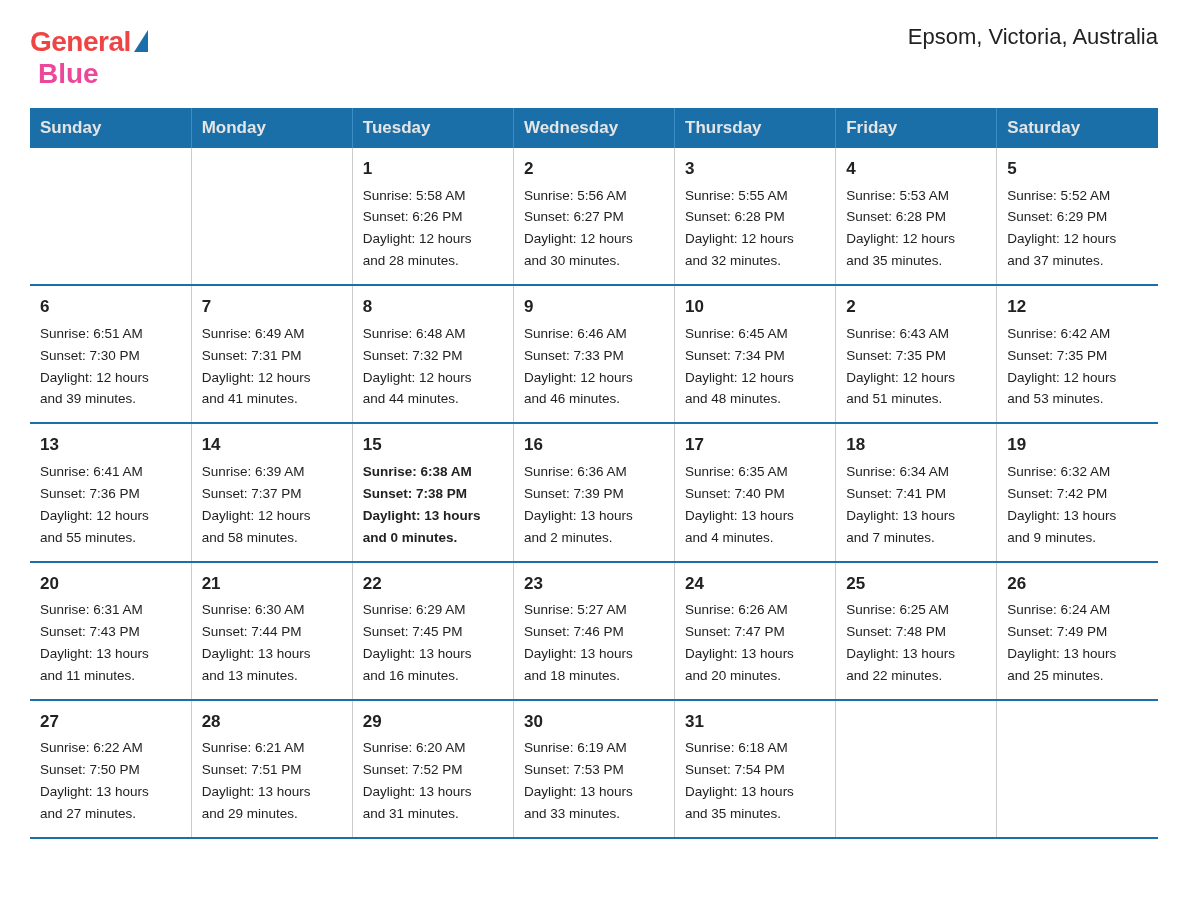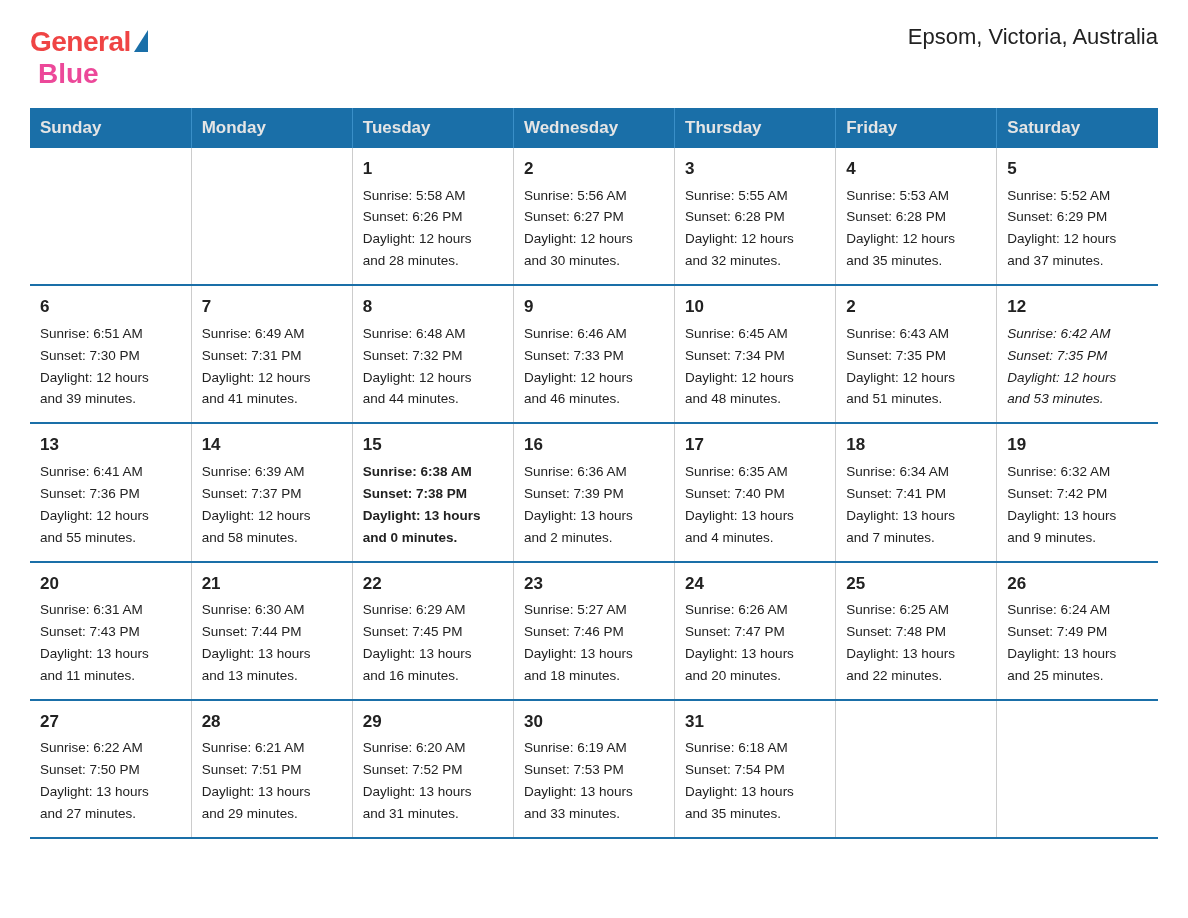--- a/index.html
+++ b/index.html
@@ -181,21 +181,21 @@
 Daylight: 12 hours
 and 46 minutes.</span></td>
         <td><span class="day-number">10</span><span class="day-info" style="white-space: pre-line;">Sunrise: 6:45 AM
 Sunset: 7:34 PM
 Daylight: 12 hours
 and 48 minutes.</span></td>
         <td><span class="day-number">2</span><span class="day-info" style="white-space: pre-line;">Sunrise: 6:43 AM
 Sunset: 7:35 PM
 Daylight: 12 hours
 and 51 minutes.</span></td>
-        <td><span class="day-number">12</span><span class="day-info" style="white-space: pre-line; font-style: italic;">Sunrise: 6:42 AM
+        <td><span class="day-number">12</span><span class="day-info" style="white-space: pre-line;">Sunrise: 6:42 AM
 Sunset: 7:35 PM
 Daylight: 12 hours
 and 53 minutes.</span></td>
       </tr>
       <tr>
         <td><span class="day-number">13</span><span class="day-info" style="white-space: pre-line;">Sunrise: 6:41 AM
 Sunset: 7:36 PM
 Daylight: 12 hours
 and 55 minutes.</span></td>
         <td><span class="day-number">14</span><span class="day-info" style="white-space: pre-line;">Sunrise: 6:39 AM

